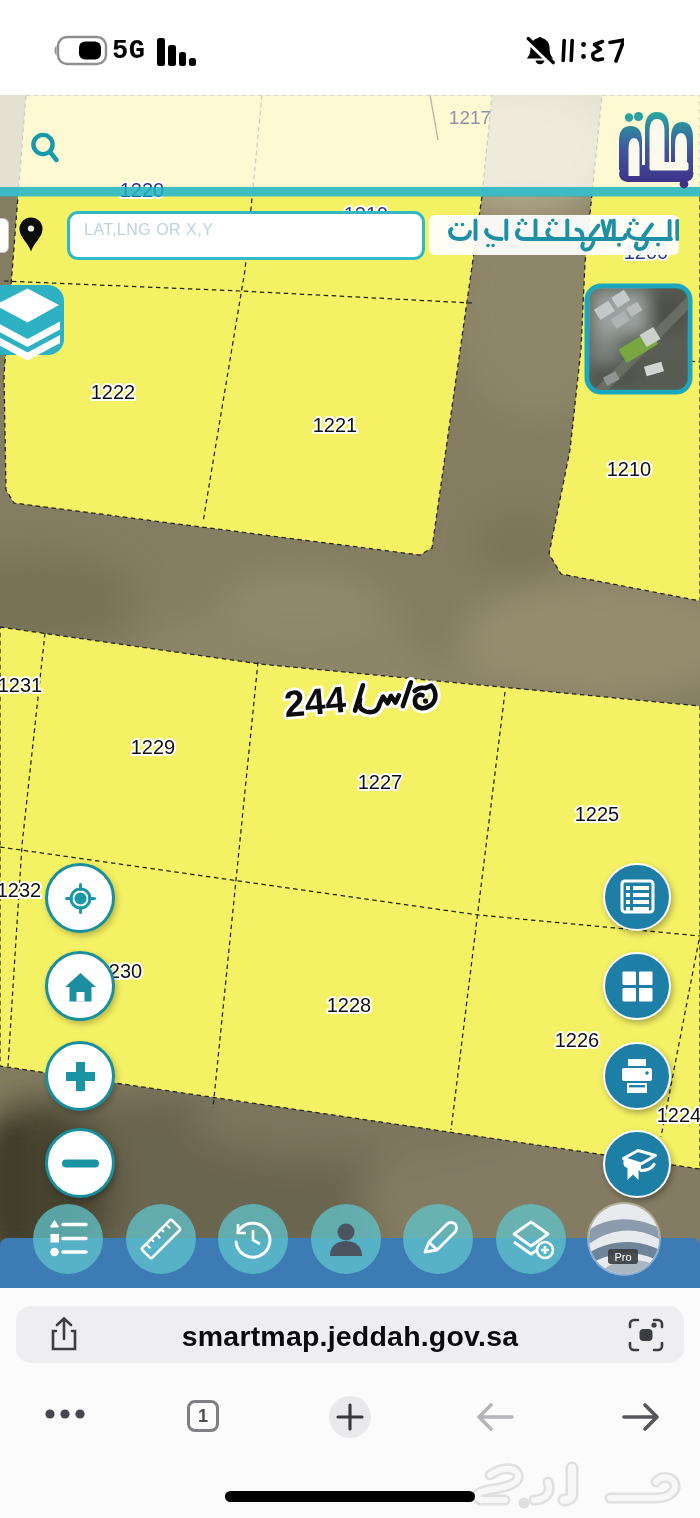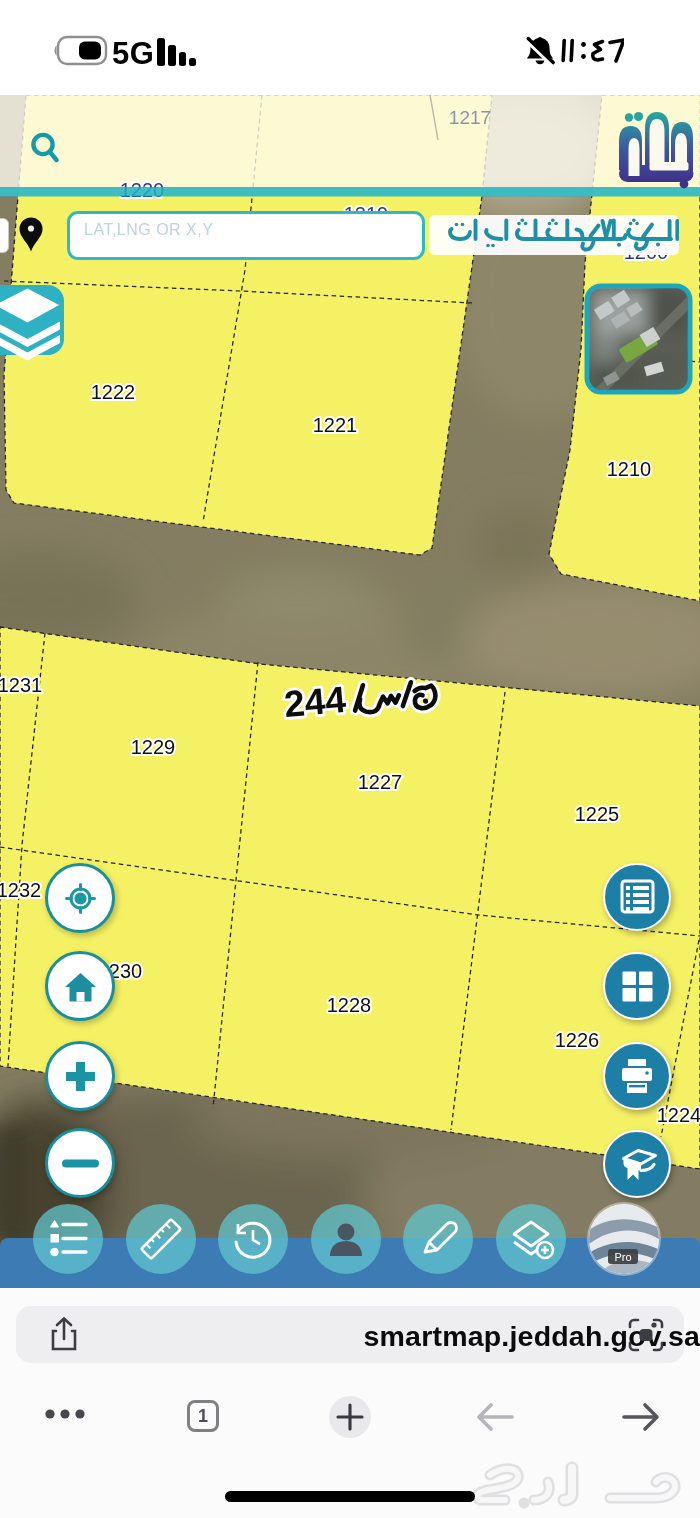--- a/index.html
+++ b/index.html
@@ -10,21 +10,21 @@
 <body>
 
 <div class="abs" style="left:0;top:0;width:700px;height:95px;background:#ffffff;"></div>
 
 <svg class="abs" style="left:50px;top:34px;" width="150" height="36" viewBox="0 0 150 36">
   <rect x="8" y="3" width="48" height="27" rx="9" fill="none" stroke="#8e8e93" stroke-width="2.4"></rect>
   <rect x="29" y="7.5" width="22" height="18" rx="6" fill="#000"></rect>
   <path d="M6.5 11 q-4 5.5 0 11 z" fill="#8e8e93"></path>
 </svg>
 
-<div class="abs" style="left:112px;top:36px;font-size:31px;font-weight:600;color:#000;letter-spacing:0.5px;">5G</div>
+<div class="abs" style="left:112px;top:36px;font-size:27px;font-weight:600;color:#000;letter-spacing:0.5px;font-family:Liberation Mono, monospace;">5G</div>
 
 <svg class="abs" style="left:157px;top:36px;" width="50" height="32" viewBox="0 0 50 32">
   <rect x="0" y="2" width="8" height="28" rx="2.5" fill="#000"></rect>
   <rect x="11" y="9" width="8" height="21" rx="2.5" fill="#000"></rect>
   <rect x="22" y="16" width="7" height="14" rx="2.5" fill="#000"></rect>
   <rect x="32" y="22" width="7" height="8" rx="2.5" fill="#000"></rect>
 </svg>
 
 <svg class="abs" style="left:522px;top:35px;" width="36" height="34" viewBox="0 0 36 34">
   <path d="M16 3 a2.8 2.8 0 0 1 4 0 a9.5 9.5 0 0 1 7.5 9 c0 7 1.8 9.5 3.8 11.5 h-26.6 c2-2 3.8-4.5 3.8-11.5 a9.5 9.5 0 0 1 7.5-9 z" fill="#000"></path>
@@ -401,21 +401,21 @@
 <div class="abs" style="left:16px;top:1306px;width:668px;height:57px;background:#eeeef0;border-radius:15px;"></div>
 
 <svg class="abs" style="left:44px;top:1315px;" width="40" height="40" viewBox="0 0 40 40">
   <g stroke="#3c3c43" stroke-width="2.6" fill="none" stroke-linecap="round">
     <path d="M12 16 H9 V34 H31 V16 H28"></path>
     <path d="M20 4 V24"></path>
     <path d="M13 10 L20 3.5 L27 10"></path>
   </g>
 </svg>
 
-<div class="abs" style="left:0px;top:1320px;width:700px;text-align:right;font-size:28.5px;font-weight:600;color:#0b0b0d;letter-spacing:0.2px;">smartmap.jeddah.gov.sa</div>
+<div class="abs" style="left:0px;top:1320px;width:700px;text-align:center;font-size:28.5px;font-weight:600;color:#0b0b0d;letter-spacing:0.2px;">smartmap.jeddah.gov.sa</div>
 
 <svg class="abs" style="left:626px;top:1317px;" width="40" height="36" viewBox="0 0 40 36">
   <g stroke="#3c3c43" stroke-width="2.6" fill="none" stroke-linecap="round">
     <path d="M4 10 V7 a4 4 0 0 1 4 -4 h4"></path>
     <path d="M28 3 h4 a4 4 0 0 1 4 4 v3"></path>
     <path d="M36 26 v3 a4 4 0 0 1 -4 4 h-4"></path>
     <path d="M12 33 H8 a4 4 0 0 1 -4 -4 v-3"></path>
   </g>
   <rect x="13.5" y="12" width="13" height="12" rx="4" fill="#3c3c43"></rect>
     <circle cx="28" cy="8" r="2.6" fill="#3c3c43"></circle>

